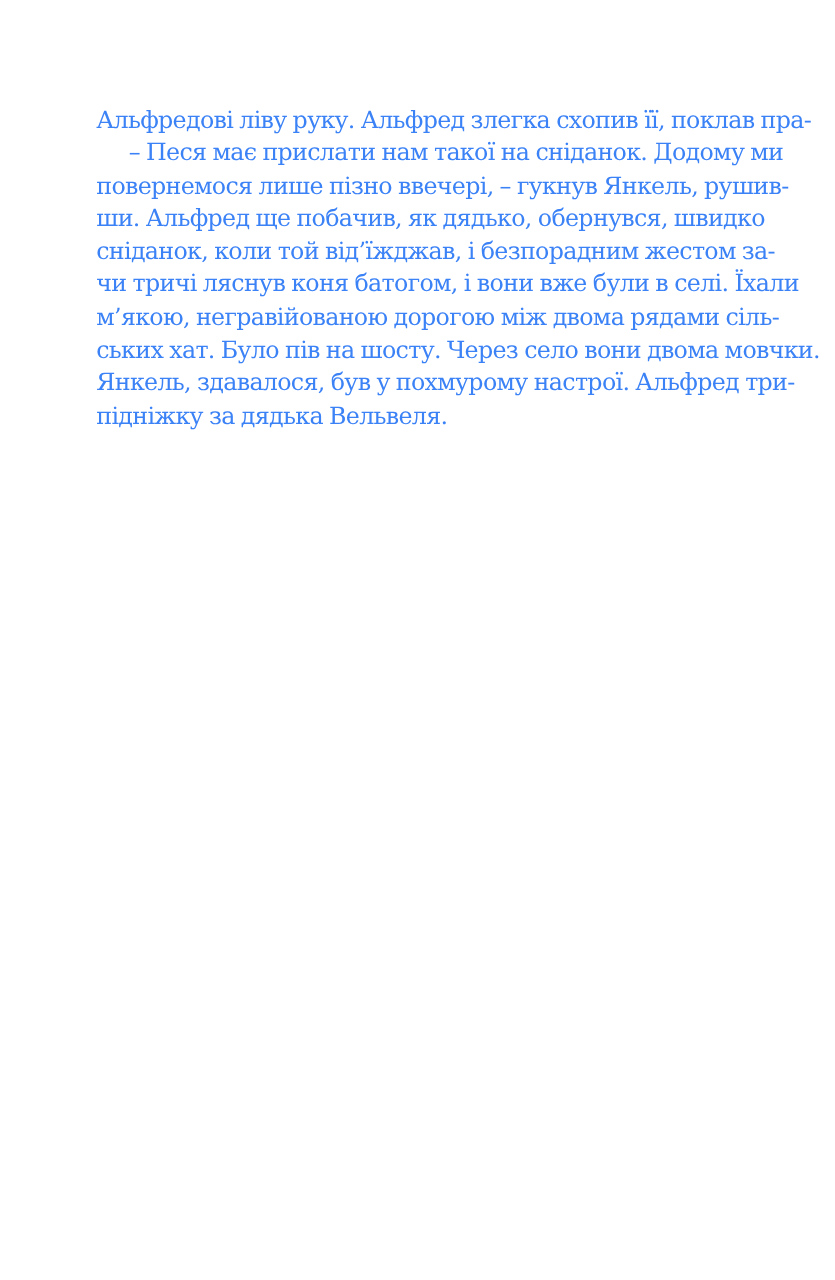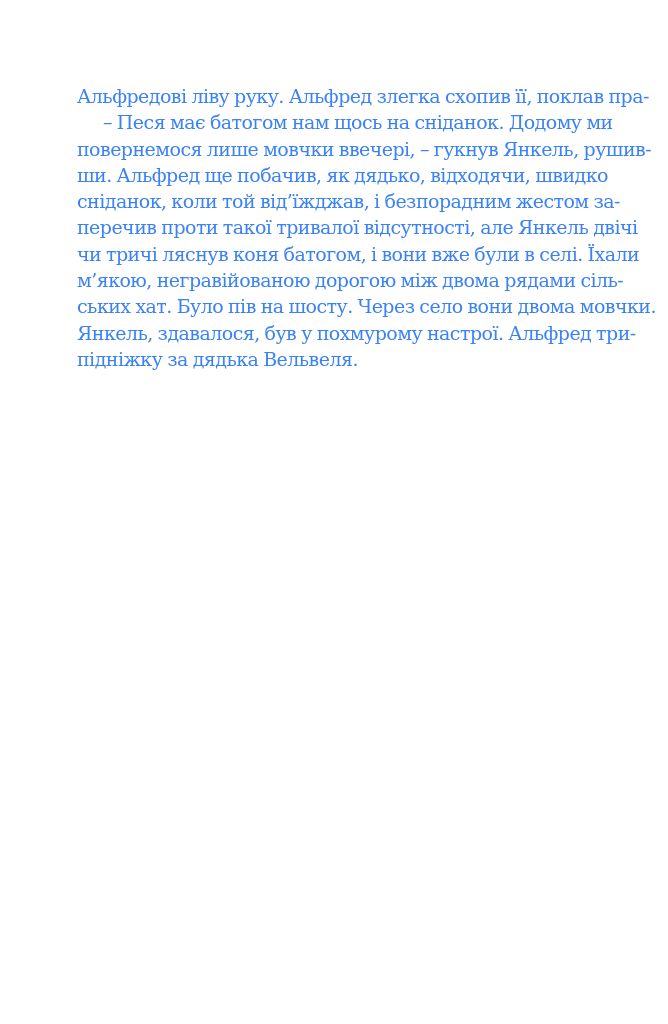--- a/index.html
+++ b/index.html
@@ -40,24 +40,23 @@
     }
   </style>
 </head>
 <body>
 
 <div class="page">
   <div>
     <span class="line">Альфредові ліву руку. Альфред злегка схопив її, поклав пра-</span>
   </div>
   <div>
-    <span class="line indent">– Песя має батогом нам щось на сніданок. Додому ми</span>
-    <span class="line">повернемося лише мовчки ввечері, – гукнув Янкель, рушив-</span>
-    <span class="line">ши. Альфред ще побачив, як дядько, відходячи, швидко</span>
+    <span class="line indent">– Песя має прислати нам такої на сніданок. Додому ми</span>
+    <span class="line">повернемося лише пізно ввечері, – гукнув Янкель, рушив-</span>
+    <span class="line">ши. Альфред ще побачив, як дядько, обернувся, швидко</span>
     <span class="line">сніданок, коли той від’їжджав, і безпорадним жестом за-</span>
-    <span class="line">перечив проти такої тривалої відсутності, але Янкель двічі</span>
     <span class="line">чи тричі ляснув коня батогом, і вони вже були в селі. Їхали</span>
     <span class="line">м’якою, негравійованою дорогою між двома рядами сіль-</span>
     <span class="line">ських хат. Було пів на шосту. Через село вони двома мовчки.</span>
     <span class="line">Янкель, здавалося, був у похмурому настрої. Альфред три-</span>
     <span class="line last">підніжку за дядька Вельвеля.</span>
   </div>
 </div>
 
 </body></html>

